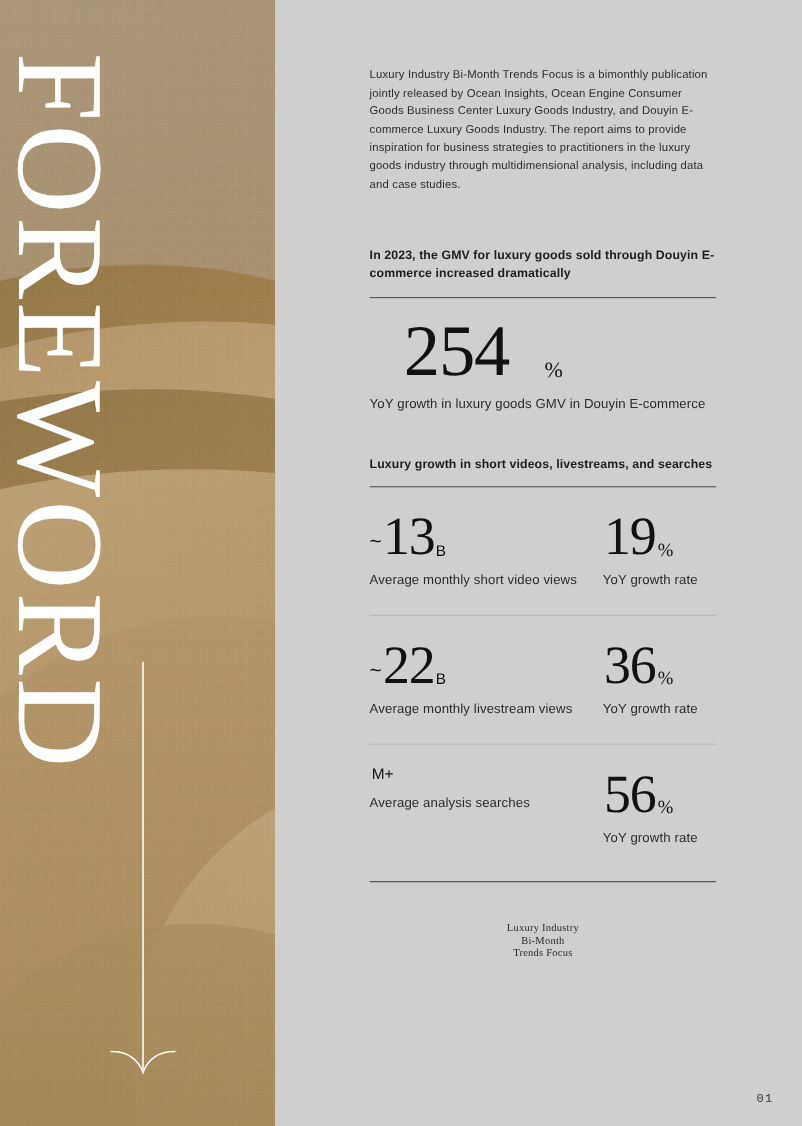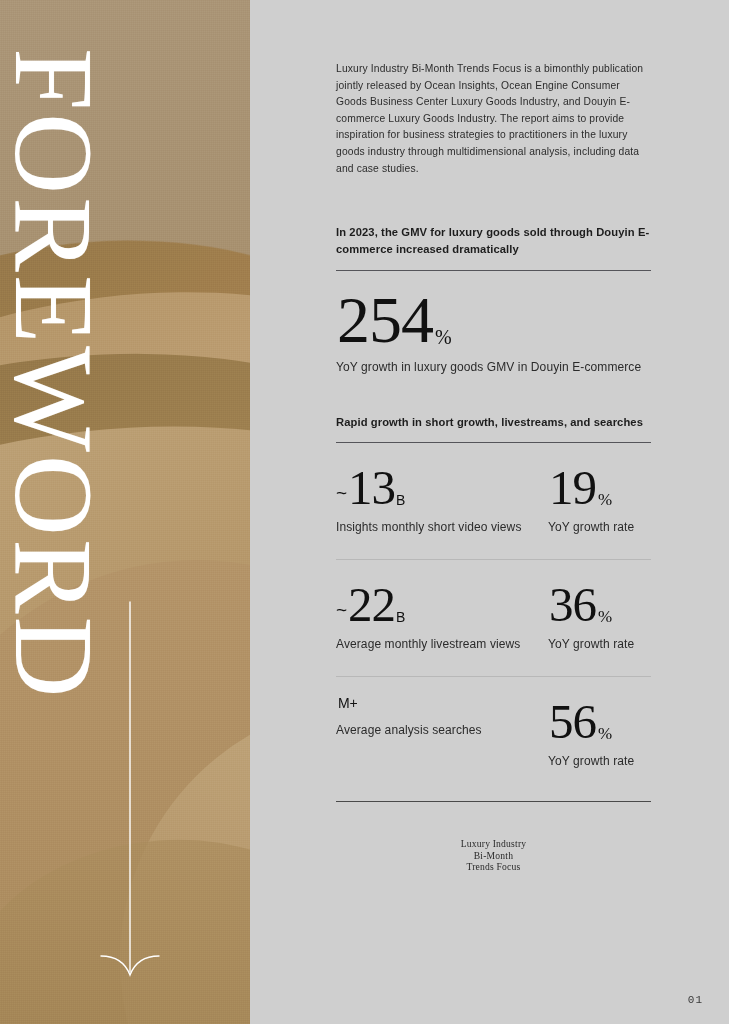--- a/index.html
+++ b/index.html
@@ -153,21 +153,21 @@
   }
   .big .pct {
     font-family:"Liberation Serif", serif;
     font-size:17px;
     line-height:1;
     position:relative;
     bottom:2px;
     margin-left:2px;
   }
 
-  .hero { margin-top:19px; }
+  .hero { margin-top:19px;gap:30px; }
   .hero .num { font-size:66px; }
   .hero .pct { font-size:20px; bottom:4px; }
 
   .caption {
     margin-top:9px;
     font-size:12px;
     color:#2b2b2b;
     letter-spacing:.1px;
   }
 
@@ -237,31 +237,31 @@
       <div class="sec-head s1-head">In 2023, the GMV for luxury goods sold through Douyin E-commerce increased dramatically</div>
       <div class="rule dark r1"></div>
 
       <div class="big hero">
         <span class="tilde"></span>
         <span class="num">254</span>
         <span class="pct">%</span>
       </div>
       <div class="caption">YoY growth in luxury goods GMV in Douyin E-commerce</div>
 
-      <div class="sec-head s2-head">Rapid growth in short growth, livestreams, and searches</div>
+      <div class="sec-head s2-head">Luxury growth in short videos, livestreams, and searches</div>
       <div class="rule dark r2"></div>
 
       <div class="stat-row">
         <div class="stat-col left">
           <div class="big">
             <span class="tilde">~</span>
             <span class="num">13</span>
             <span class="unit">B</span>
           </div>
-          <div class="caption">Insights monthly short video views</div>
+          <div class="caption">Average monthly short video views</div>
         </div>
         <div class="stat-col right">
           <div class="big">
             <span class="tilde"></span>
             <span class="num">19</span>
             <span class="pct">%</span>
           </div>
           <div class="caption">YoY growth rate</div>
         </div>
       </div>

